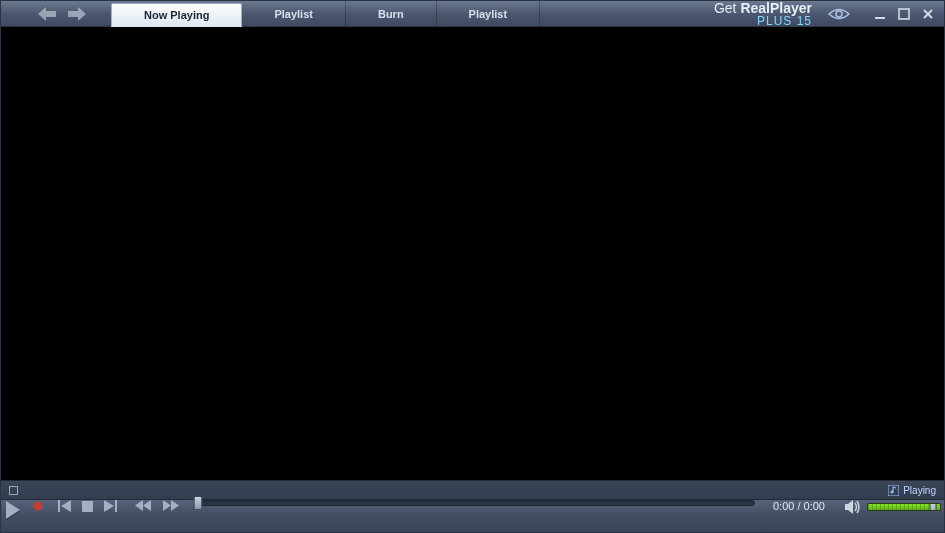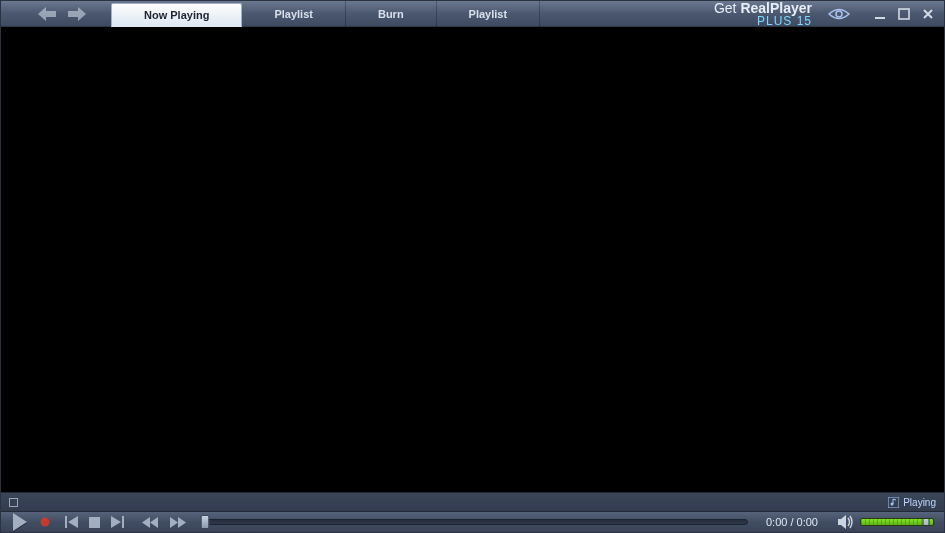--- a/index.html
+++ b/index.html
@@ -62,23 +62,23 @@
     border-top: 1px solid #222a36;
     border-bottom: 1px solid #222a36;
     display:flex; align-items:center; padding: 0 8px;
   }
   .stop-indicator { width:9px; height:9px; border:1px solid #9aa6b8; }
   .playlist-btn { margin-left:auto; display:flex; align-items:center; gap:4px; color:#bfd6ff; font-size:10px; cursor:pointer; }
   .playlist-btn svg { display:block; }
 
   
   .controlbar {
-    height: 20px;
+    height: 32px;
     background: linear-gradient(#56637a, #414d62 50%, #394458);
-    display:flex; align-items:center; padding: 0 10px; gap: 10px;
+    display:flex; align-items:flex-start; padding: 0 3px; gap: 10px;
   }
   .ctrl { display:flex; align-items:center; justify-content:center; cursor:pointer; opacity:.9; }
   .ctrl.play svg { filter: drop-shadow(0 1px 0 rgba(0,0,0,.5)); }
   .transport { display:flex; align-items:center; gap:10px; margin-left:4px; }
   .seek { display:flex; align-items:center; gap:12px; margin-left:8px; }
   .progress {
     flex: 1 1 auto; height: 6px;
     background: linear-gradient(#262e3b, #2e3848);
     border: 1px solid #1d2430;
     border-radius: 3px;

